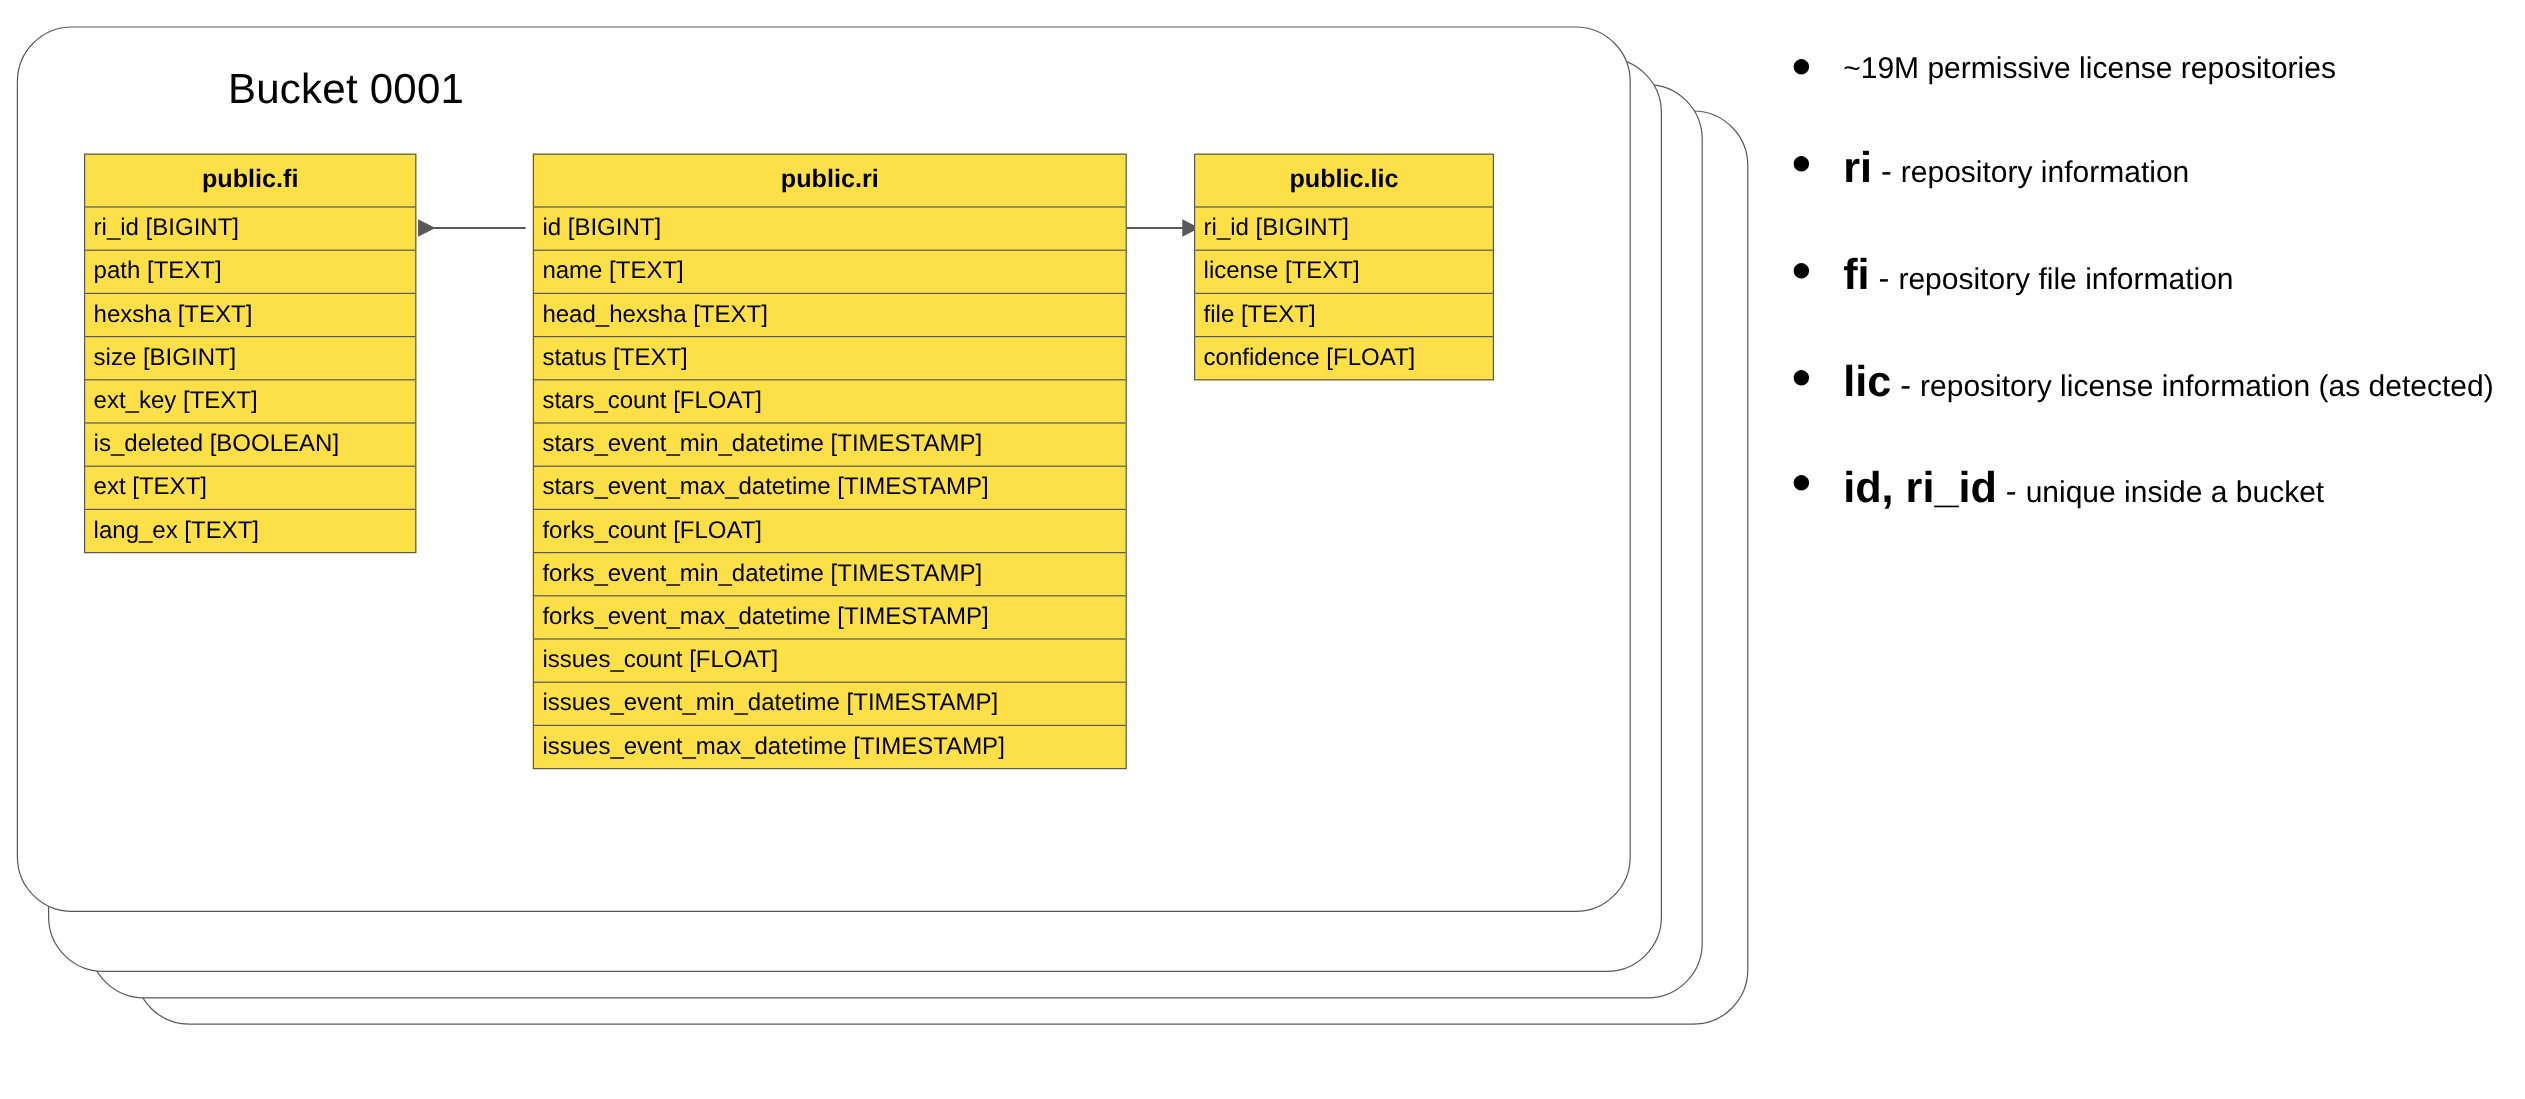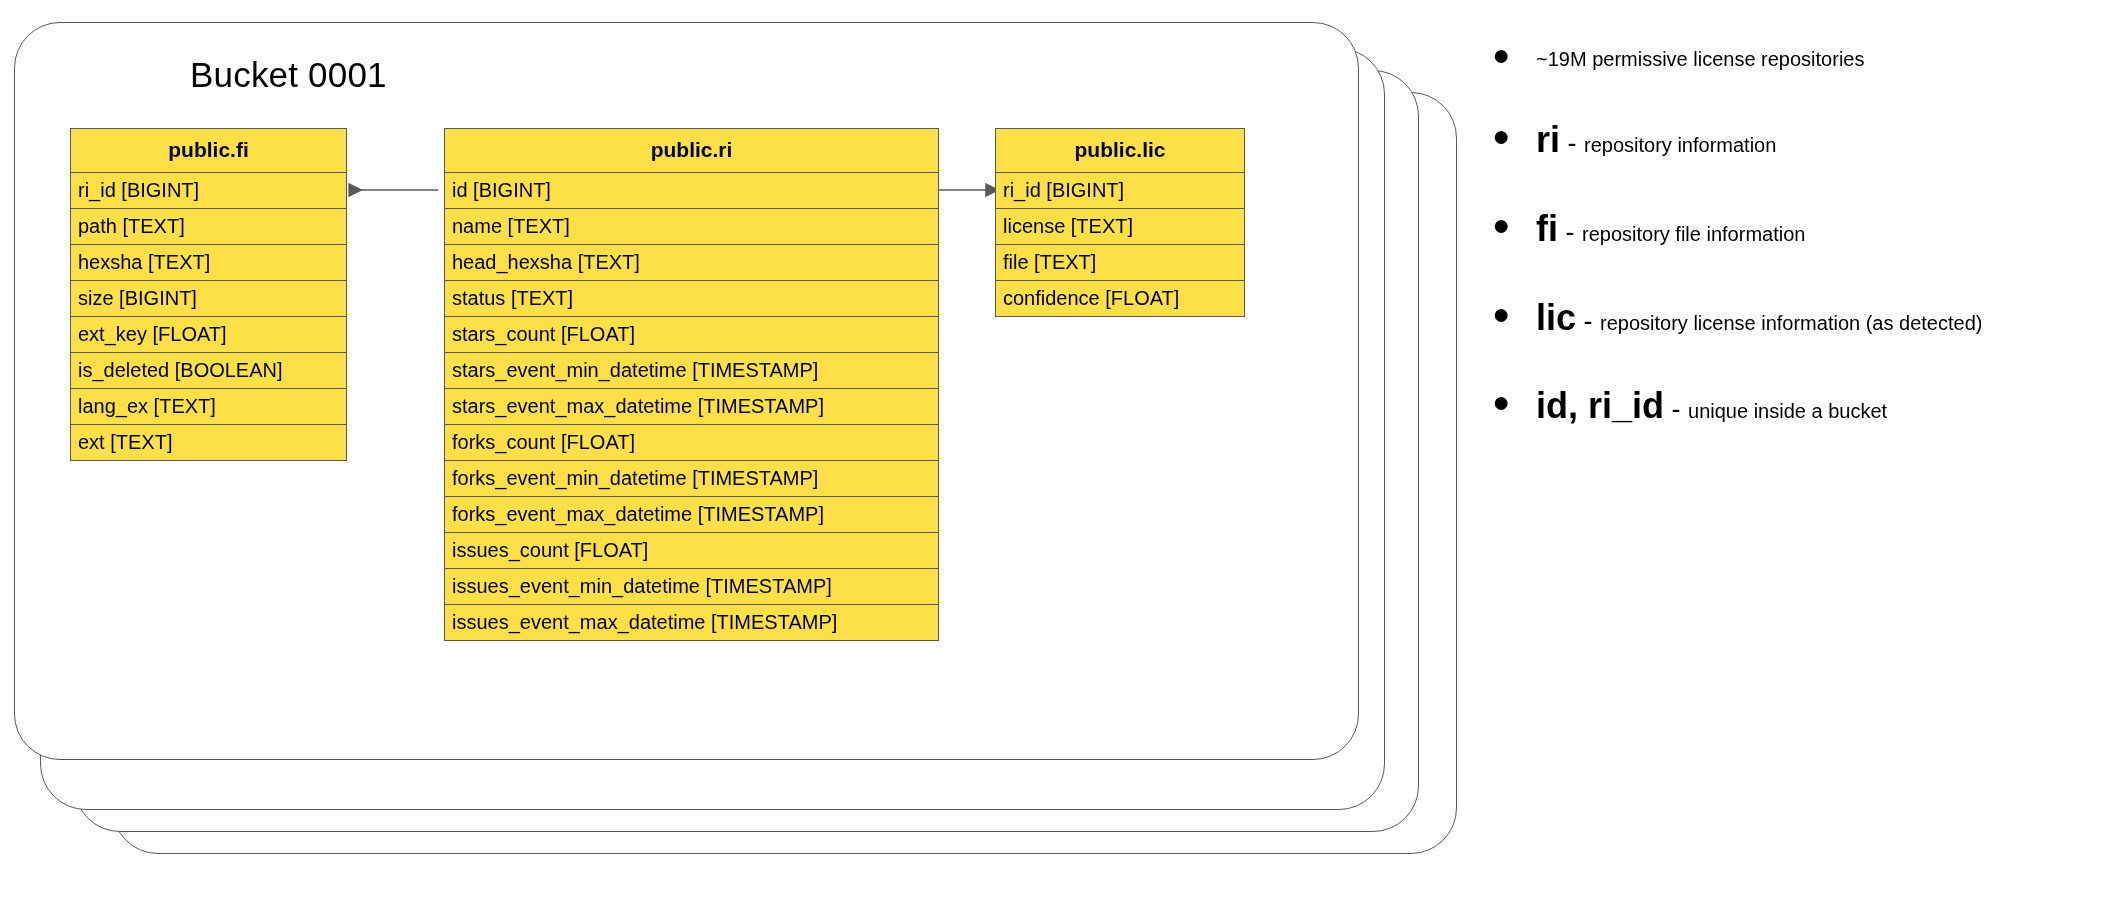--- a/index.html
+++ b/index.html
@@ -116,21 +116,21 @@
   }
   .note-text .term {
     font-weight: bold;
     font-size: 36px;
     margin-top: 48px;
   }
   .note-text .dash {
     font-size: 27px;
   }
   .note-text .rest {
-    font-size: 20px;
+    font-size: 25px;
   }
 </style>
 </head>
 <body>
 
 <div id="stage">
 
   <div class="bucket-stack">
     <div class="bucket-card c4"></div>
     <div class="bucket-card c3"></div>
@@ -157,24 +157,24 @@
     </defs>
     <line x1="2" y1="20" x2="80" y2="20" stroke="#595959" stroke-width="1.6" marker-end="url(#arrR)"></line>
   </svg>
 
   <div class="er-table" id="table-fi">
     <div class="thead">public.fi</div>
     <div class="er-row">ri_id [BIGINT]</div>
     <div class="er-row">path [TEXT]</div>
     <div class="er-row">hexsha [TEXT]</div>
     <div class="er-row">size [BIGINT]</div>
-    <div class="er-row">ext_key [FLOAT]</div>
+    <div class="er-row">ext_key [TEXT]</div>
     <div class="er-row">is_deleted [BOOLEAN]</div>
+    <div class="er-row">ext [TEXT]</div>
     <div class="er-row">lang_ex [TEXT]</div>
-    <div class="er-row">ext [TEXT]</div>
   </div>
 
   <div class="er-table" id="table-ri">
     <div class="thead">public.ri</div>
     <div class="er-row">id [BIGINT]</div>
     <div class="er-row">name [TEXT]</div>
     <div class="er-row">head_hexsha [TEXT]</div>
     <div class="er-row">status [TEXT]</div>
     <div class="er-row">stars_count [FLOAT]</div>
     <div class="er-row">stars_event_min_datetime [TIMESTAMP]</div>

